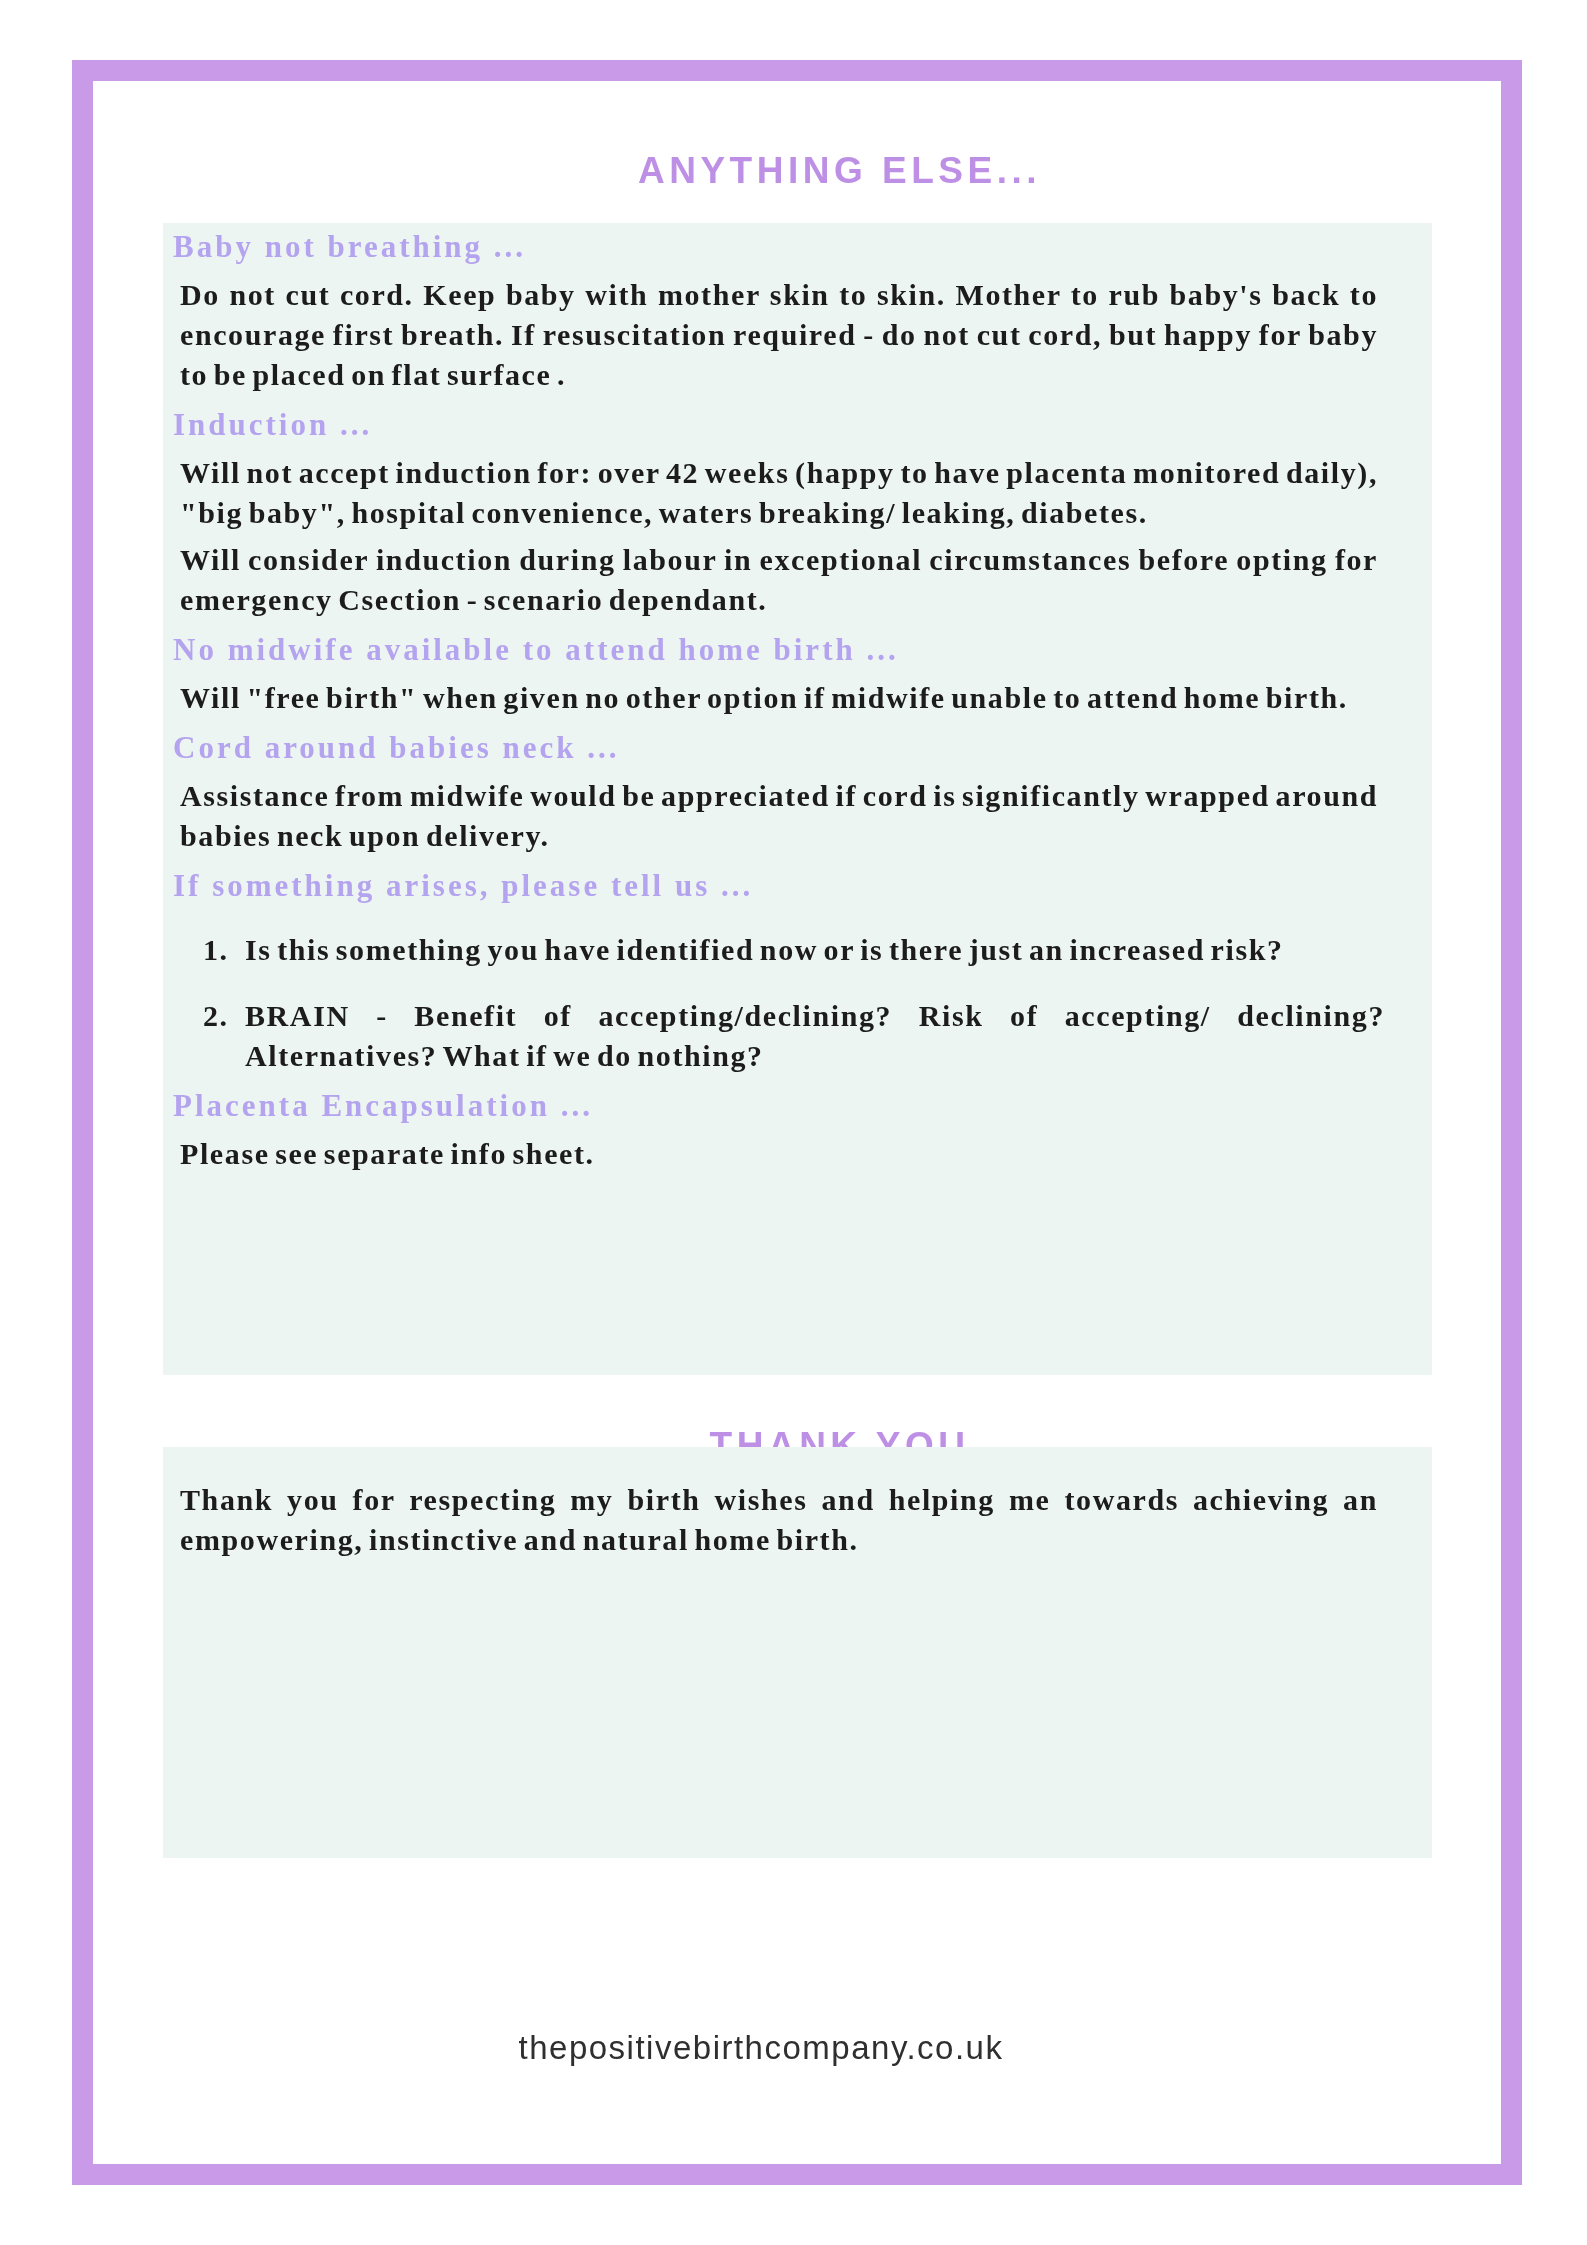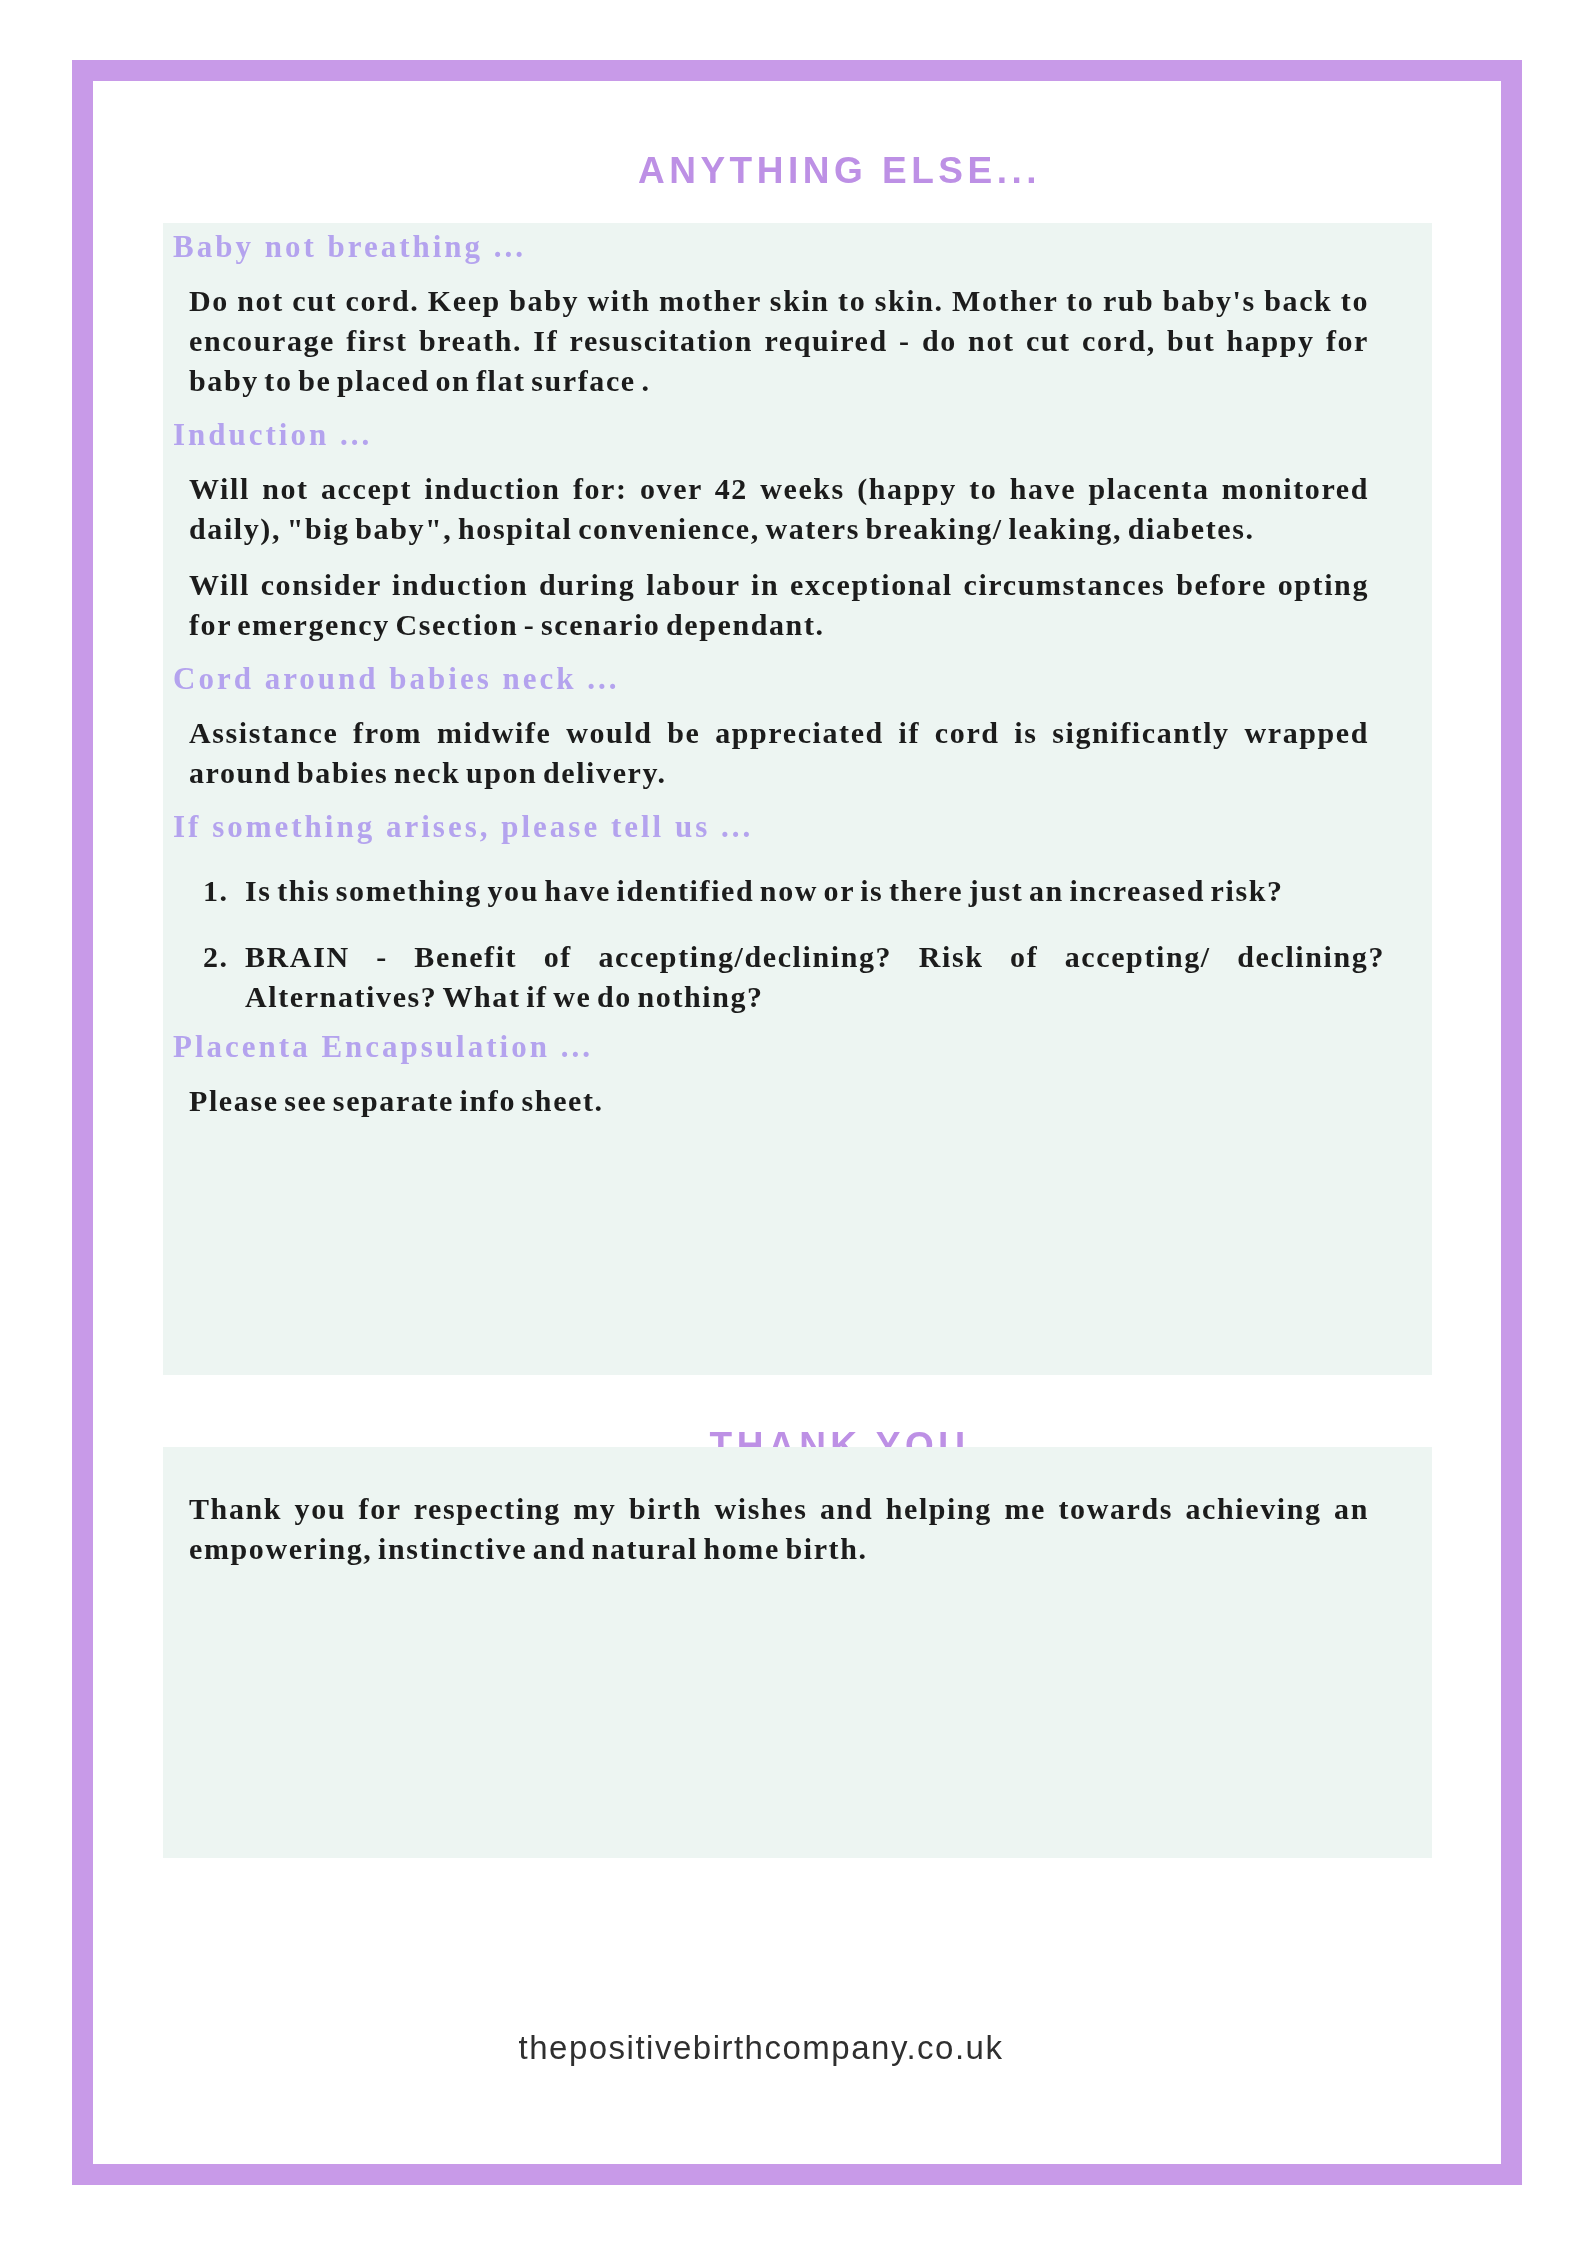--- a/index.html
+++ b/index.html
@@ -46,21 +46,21 @@
     margin: 12px 0 10px 0;
     font-family: "Liberation Serif", serif;
     font-weight: 700;
     font-size: 31px;
     line-height: 36px;
     letter-spacing: 3px;
     color: #b4a3ee;
   }
   section:first-child .sec-h { margin-top: 2px; }
   .body-p {
-    margin: 16px;
+    margin: 7px;
     font-family: "Liberation Serif", serif;
     font-weight: 700;
     font-size: 30px;
     line-height: 40px;
     letter-spacing: 1.6px;
     word-spacing: -3.5px;
     text-align: justify;
     color: #1c1c1c;
   }
   .olist { margin: 0; padding-left: 30px; }
@@ -105,20 +105,24 @@
       <h2 class="sec-h">Baby not breathing ...</h2>
       <p class="body-p">Do not cut cord. Keep baby with mother skin to skin. Mother to rub baby's back to encourage first breath. If resuscitation required - do not cut cord, but happy for baby to be placed on flat surface .</p>
     </section>
 
     <section>
       <h2 class="sec-h">Induction ...</h2>
       <p class="body-p">Will not accept induction for: over 42 weeks (happy to have placenta monitored daily), "big baby", hospital convenience, waters breaking/ leaking, diabetes.</p>
       <p class="body-p">Will consider induction during labour in exceptional circumstances before opting for emergency Csection - scenario dependant.</p>
     </section>
 
+    <section>
+      <h2 class="sec-h">No midwife available to attend home birth ...</h2>
+      <p class="body-p">Will "free birth" when given no other option if midwife unable to attend home birth.</p>
+    </section>
 
     <section>
       <h2 class="sec-h">Cord around babies neck ...</h2>
       <p class="body-p">Assistance from midwife would be appreciated if cord is significantly wrapped around babies neck upon delivery.</p>
     </section>
 
     <section>
       <h2 class="sec-h">If something arises, please tell us ...</h2>
       <div class="olist">
         <div class="oitem">

